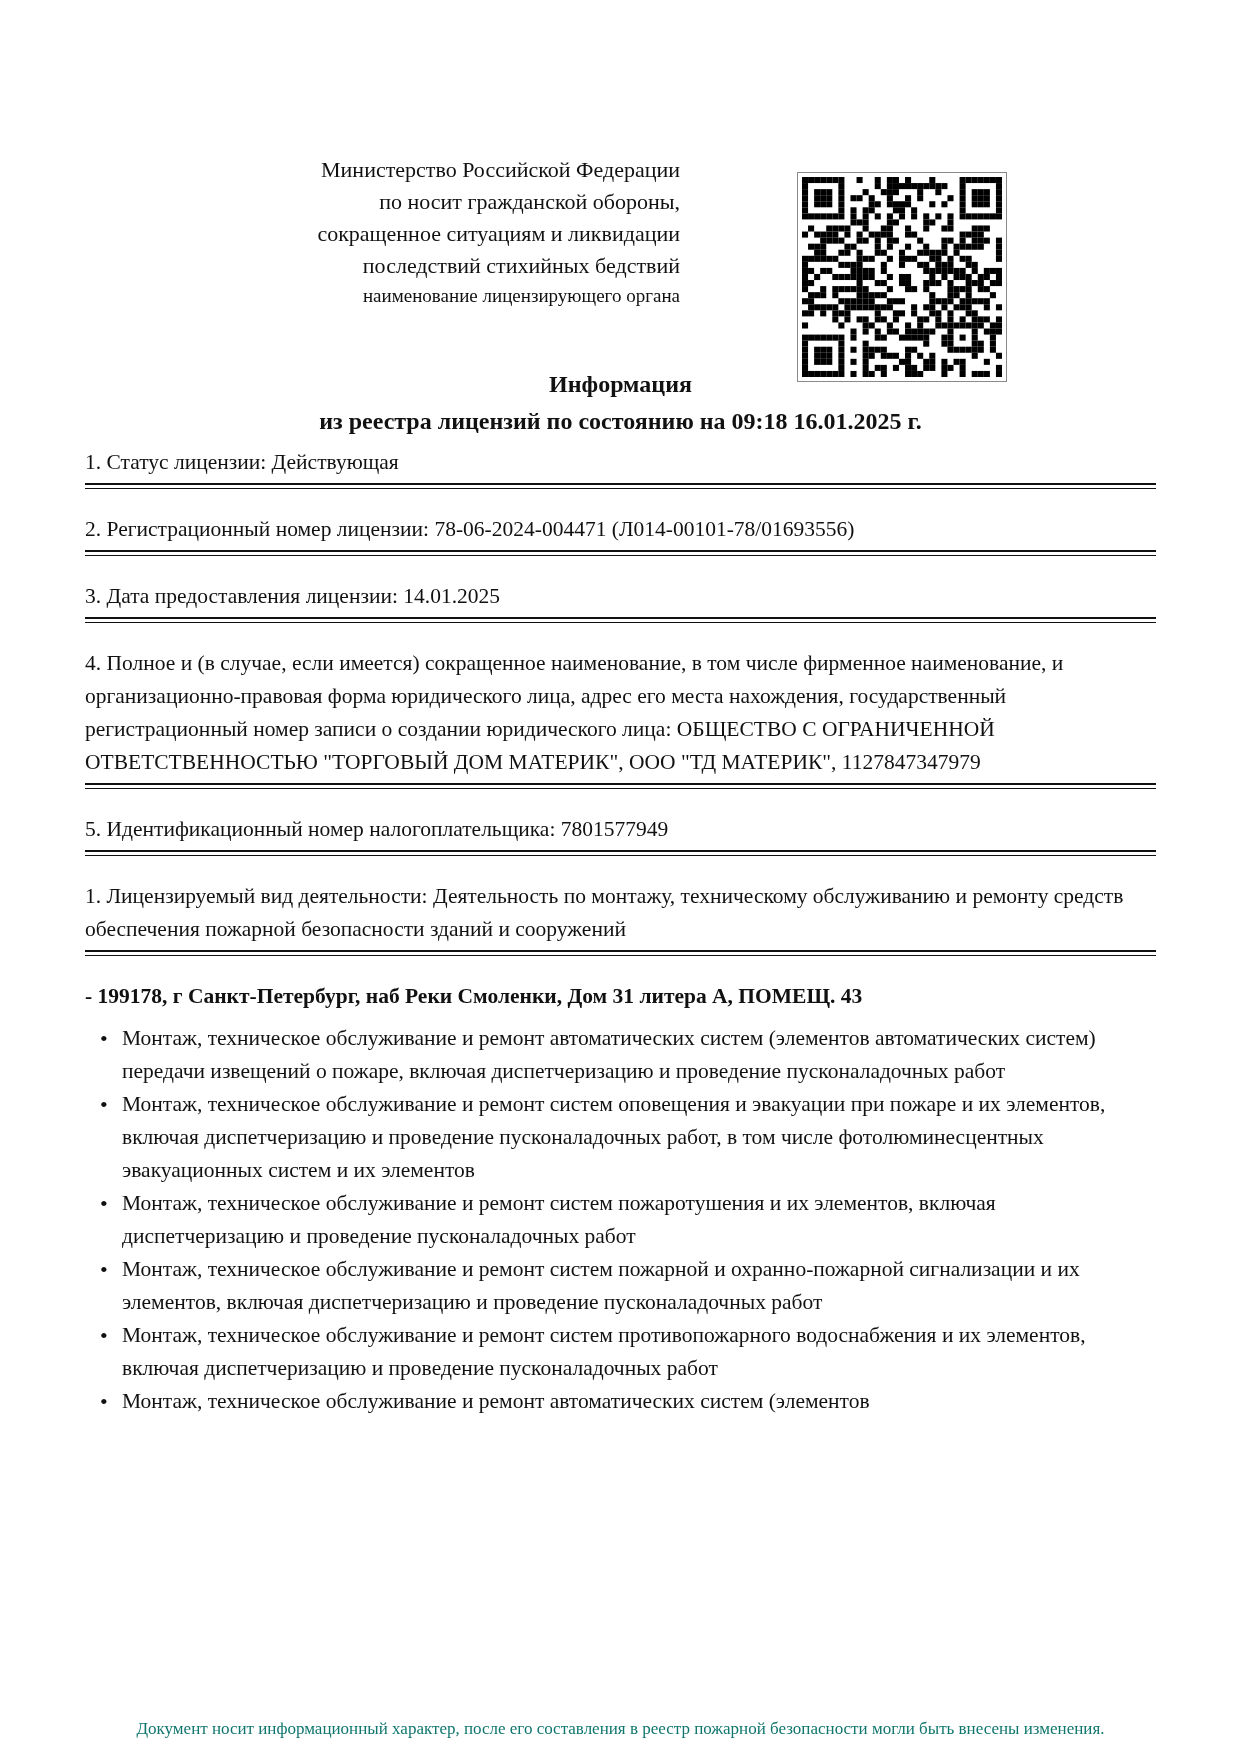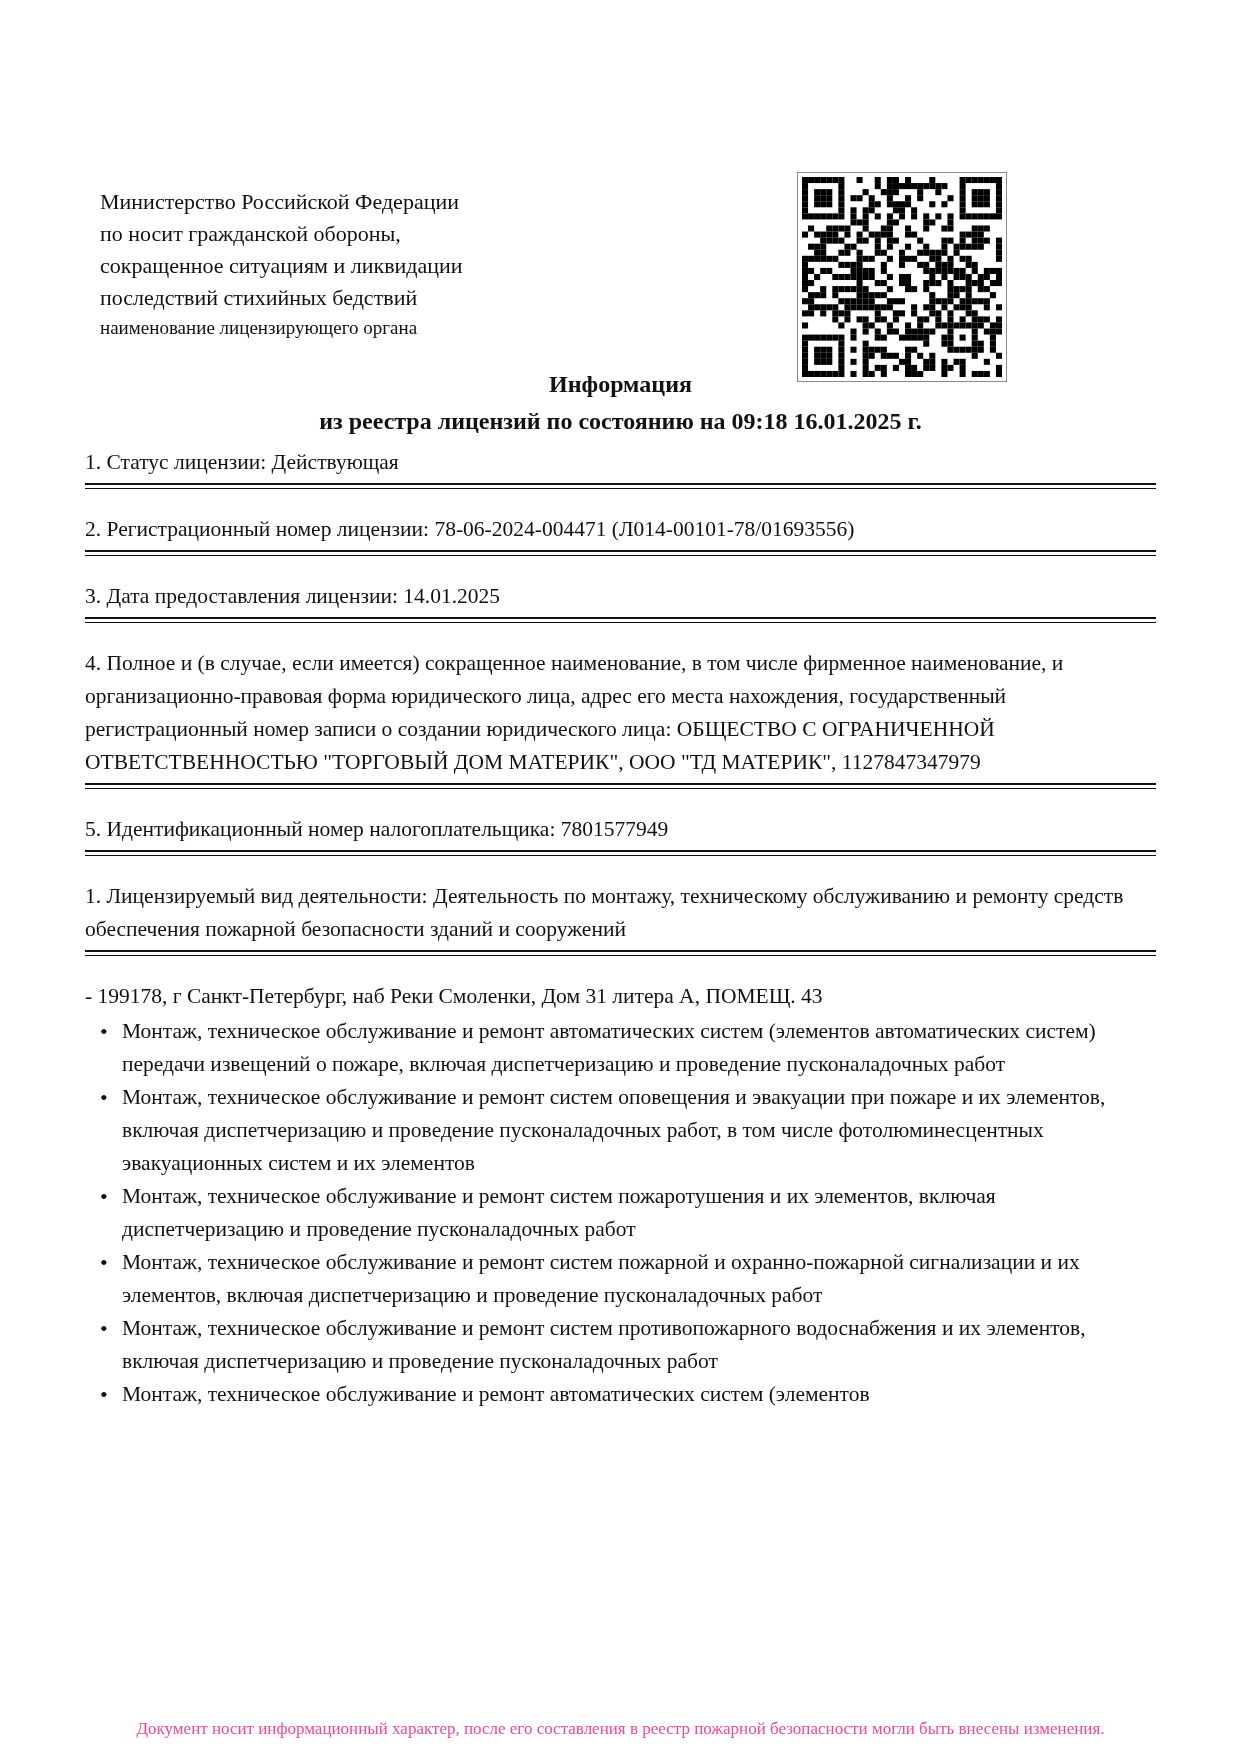--- a/index.html
+++ b/index.html
@@ -6,22 +6,22 @@
   .page{
     position:relative;
     width:1241px;height:1754px;
     background:#ffffff;
     color:#111111;
     font-family:"Liberation Serif","DejaVu Serif",serif;
     overflow:hidden;
   }
   
   .ministry{
-    position:absolute;left:100px;top:154px;width:592px;
-    text-align:left;font-size:22px;line-height:32px;margin-top:32px;
+    position:absolute;left:88px;top:154px;width:592px;
+    text-align:right;font-size:22px;line-height:32px;
   }
   .ministry .caption{
     font-size:19px;line-height:22px;margin-top:3px;
   }
   .qr-wrap{
     position:absolute;left:797px;top:172px;
     border:1px solid #8a8a8a;background:#ffffff;padding:4px;
   }
   .qr-wrap svg{display:block;}
   
@@ -33,30 +33,30 @@
   .content{
     position:absolute;left:85px;top:446px;width:1071px;
     font-size:21.5px;line-height:33px;
   }
   .item{margin-bottom:24px;}
   .item.no-rule{margin-bottom:0;}
   .rule{
     height:3px;margin-top:4px;
     border-top:2px solid #111;border-bottom:1px solid #111;
   }
-  .address-line{margin:0 0 2px 0;}
+  .address-line{margin:0 0 9px 0;font-weight:bold;}
   ul.works{margin:0;padding:0;list-style:none;}
   ul.works li{position:relative;padding-left:37px;line-height:33px;margin:0;}
   ul.works .dot{
     position:absolute;left:15px;top:0;font-size:22px;
   }
   
   .footer{
     position:absolute;left:30px;right:30px;bottom:14px;
-    text-align:center;font-size:17px;line-height:22px;color:#ec4899;
+    text-align:center;font-size:17px;line-height:22px;color:#0f766e;
   }
 </style>
 </head>
 <body>
 
 <div class="page">
 
   <div class="ministry">
     <div>Министерство Российской Федерации</div>
     <div>по носит гражданской обороны,</div>

